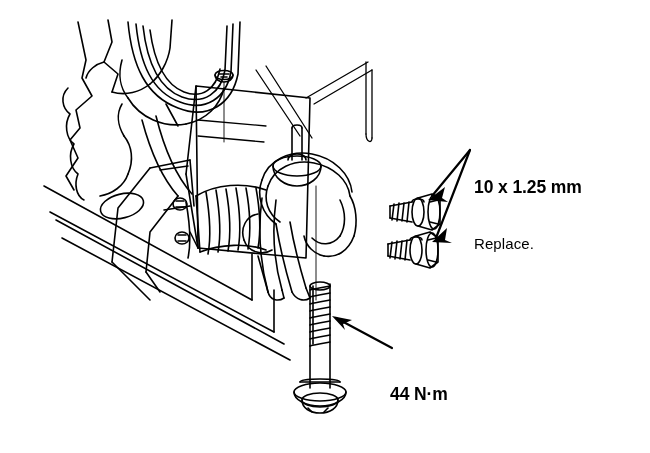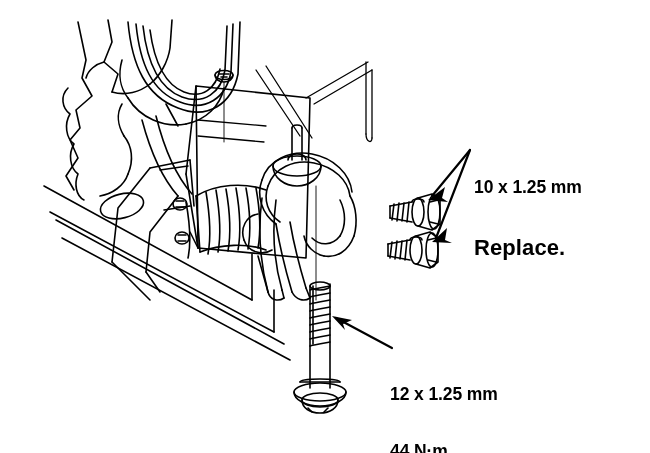--- a/index.html
+++ b/index.html
@@ -32,22 +32,22 @@
     line-height: 1.14;
     white-space: pre;
     letter-spacing: -0.1px;
   }
   .callout .spec {
     font-weight: bold;
     font-size: 17.5px;
     display: block;
   }
   .callout .note {
-    font-weight: bold;
-    font-size: 22px;
+    font-weight: normal;
+    font-size: 15px;
     display: block;
     letter-spacing: 0.1px;
   }
   #callout-upper {
     left: 474px;
     top: 142px;
   }
   #callout-lower {
     left: 390px;
     top: 349px;
@@ -274,19 +274,18 @@
 
     </g>
   </svg>
 
   <div class="callout" id="callout-upper">
     <span class="spec">10 x 1.25 mm</span>
     <span class="note">Replace.</span>
   </div>
 
   <div class="callout" id="callout-lower">
-    <span class="spec">12 x 1.25 mm</span>
     <span class="spec">44 N·m</span>
     
     
   </div>
 
 </div>
 
 </body></html>

